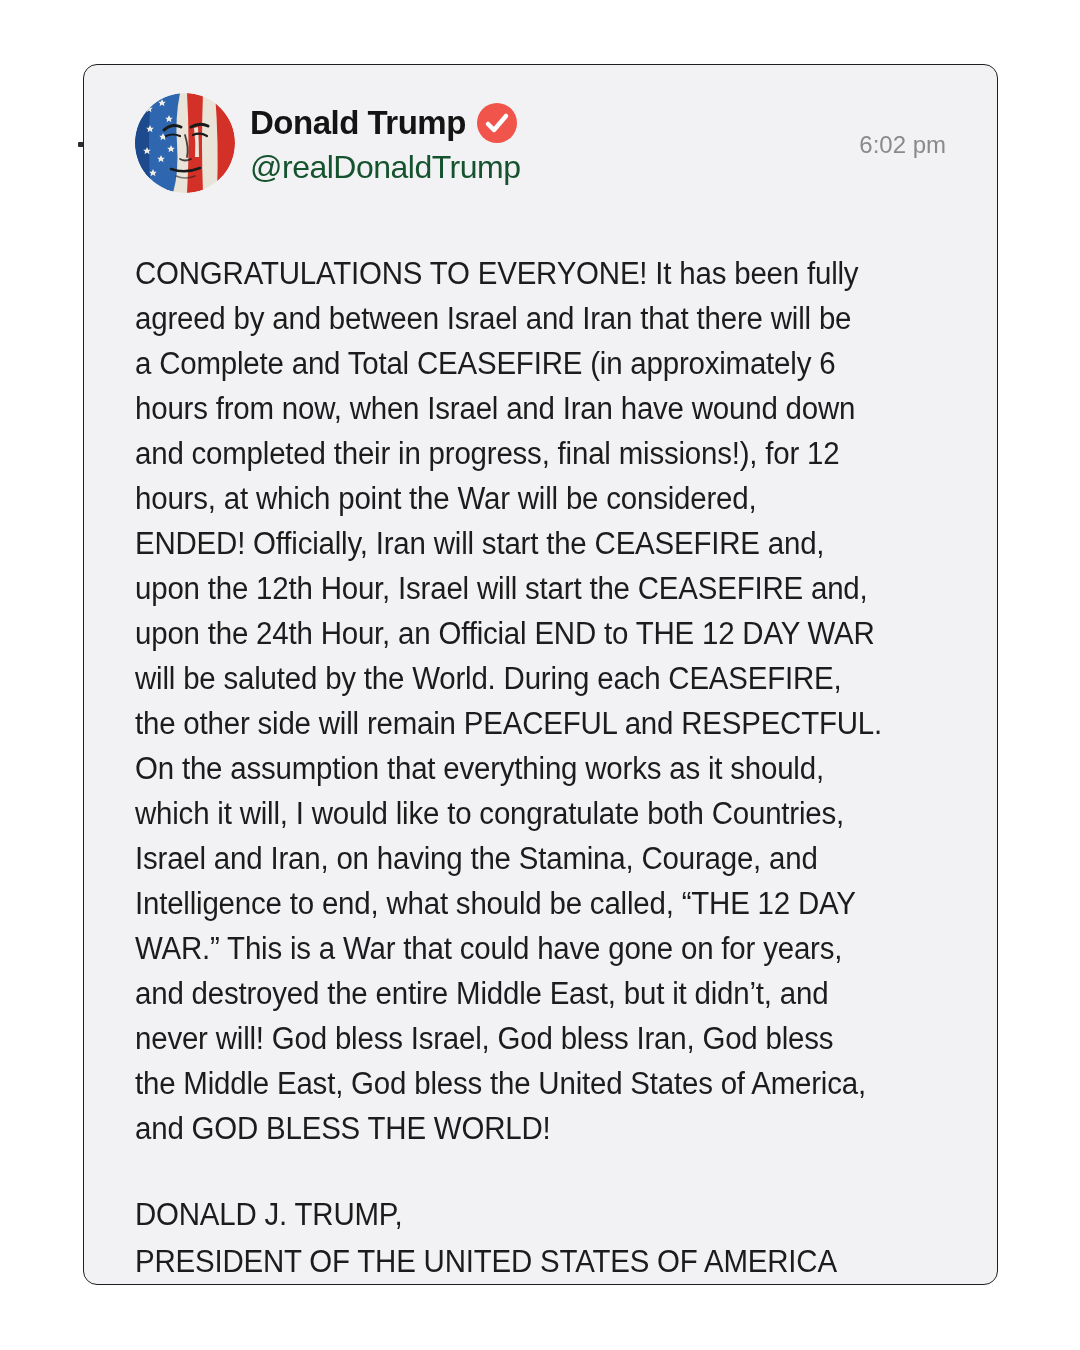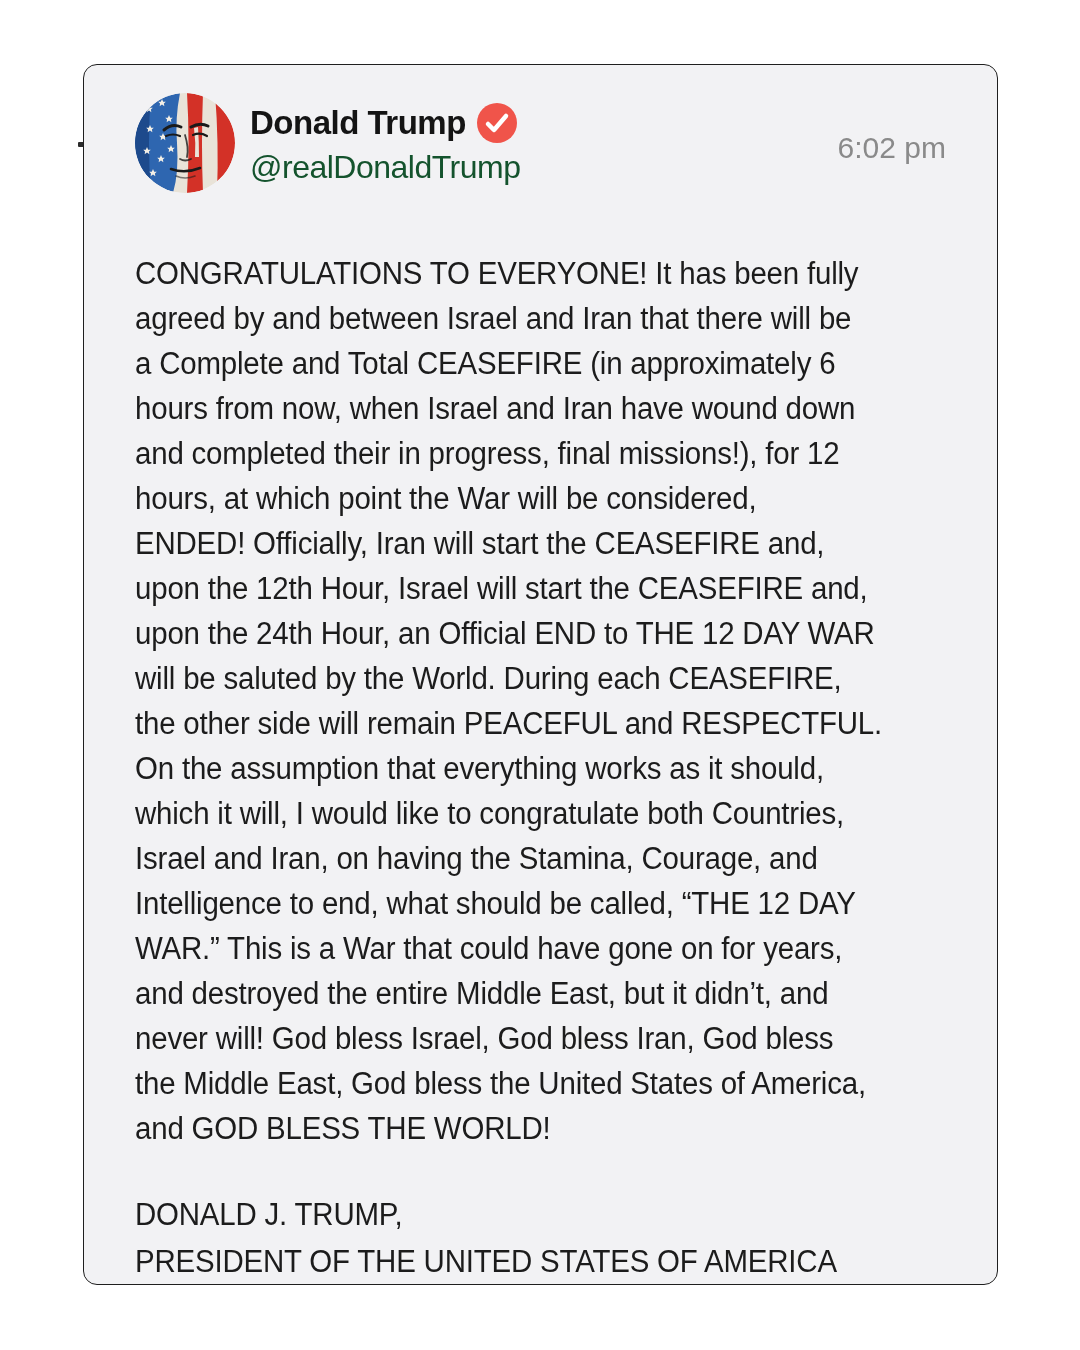--- a/index.html
+++ b/index.html
@@ -38,21 +38,21 @@
   }
   .badge { width: 40px; height: 40px; flex: 0 0 auto; }
   .badge svg { display: block; width: 100%; height: 100%; }
   .author-handle {
     margin-top: 6px; font-size: 32px; color: #14532d;
     letter-spacing: -0.5px; cursor: pointer;
   }
 
   .timestamp {
     margin-left: auto; margin-top: 38px;
-    font-size: 30px; color: #8a8a8a;
+    font-size: 24px; color: #8a8a8a;
   }
 
   .body-wrap {
     margin-top: 58px;
     transform: scaleX(0.95);
     transform-origin: left top;
     width: 880px;
   }
   .post-body {
     font-size: 31px; line-height: 45px; color: #1c1c1c;

